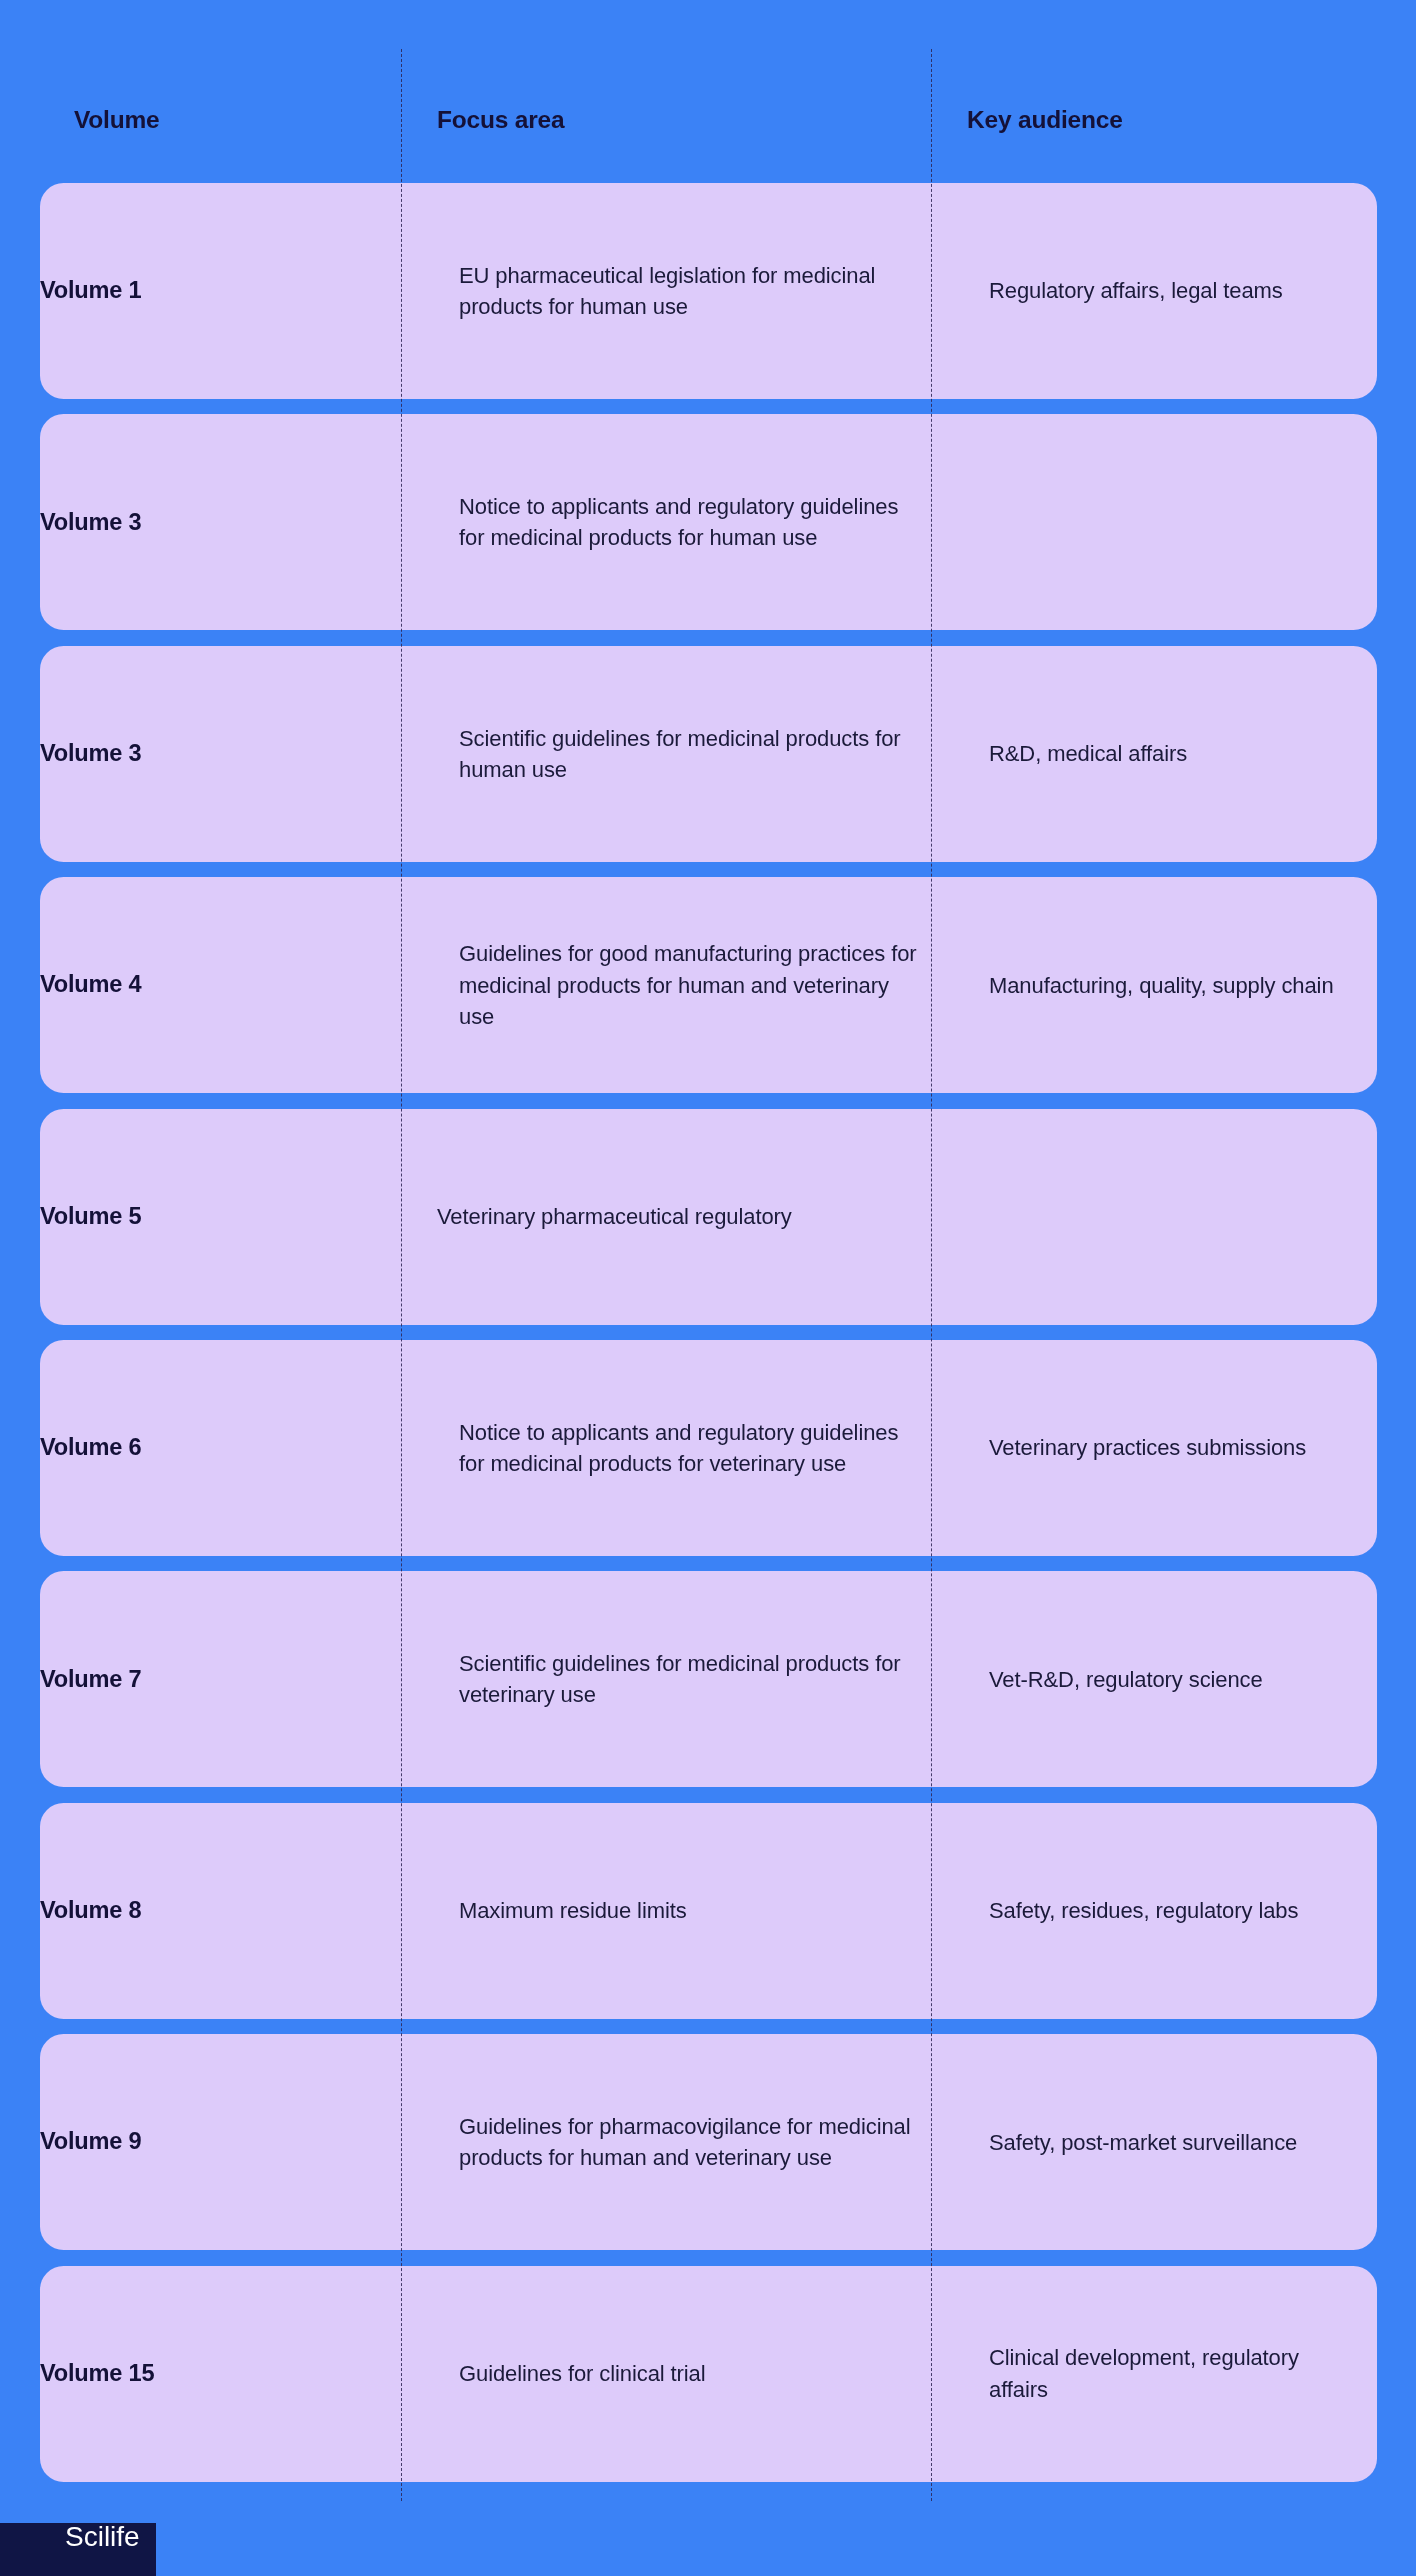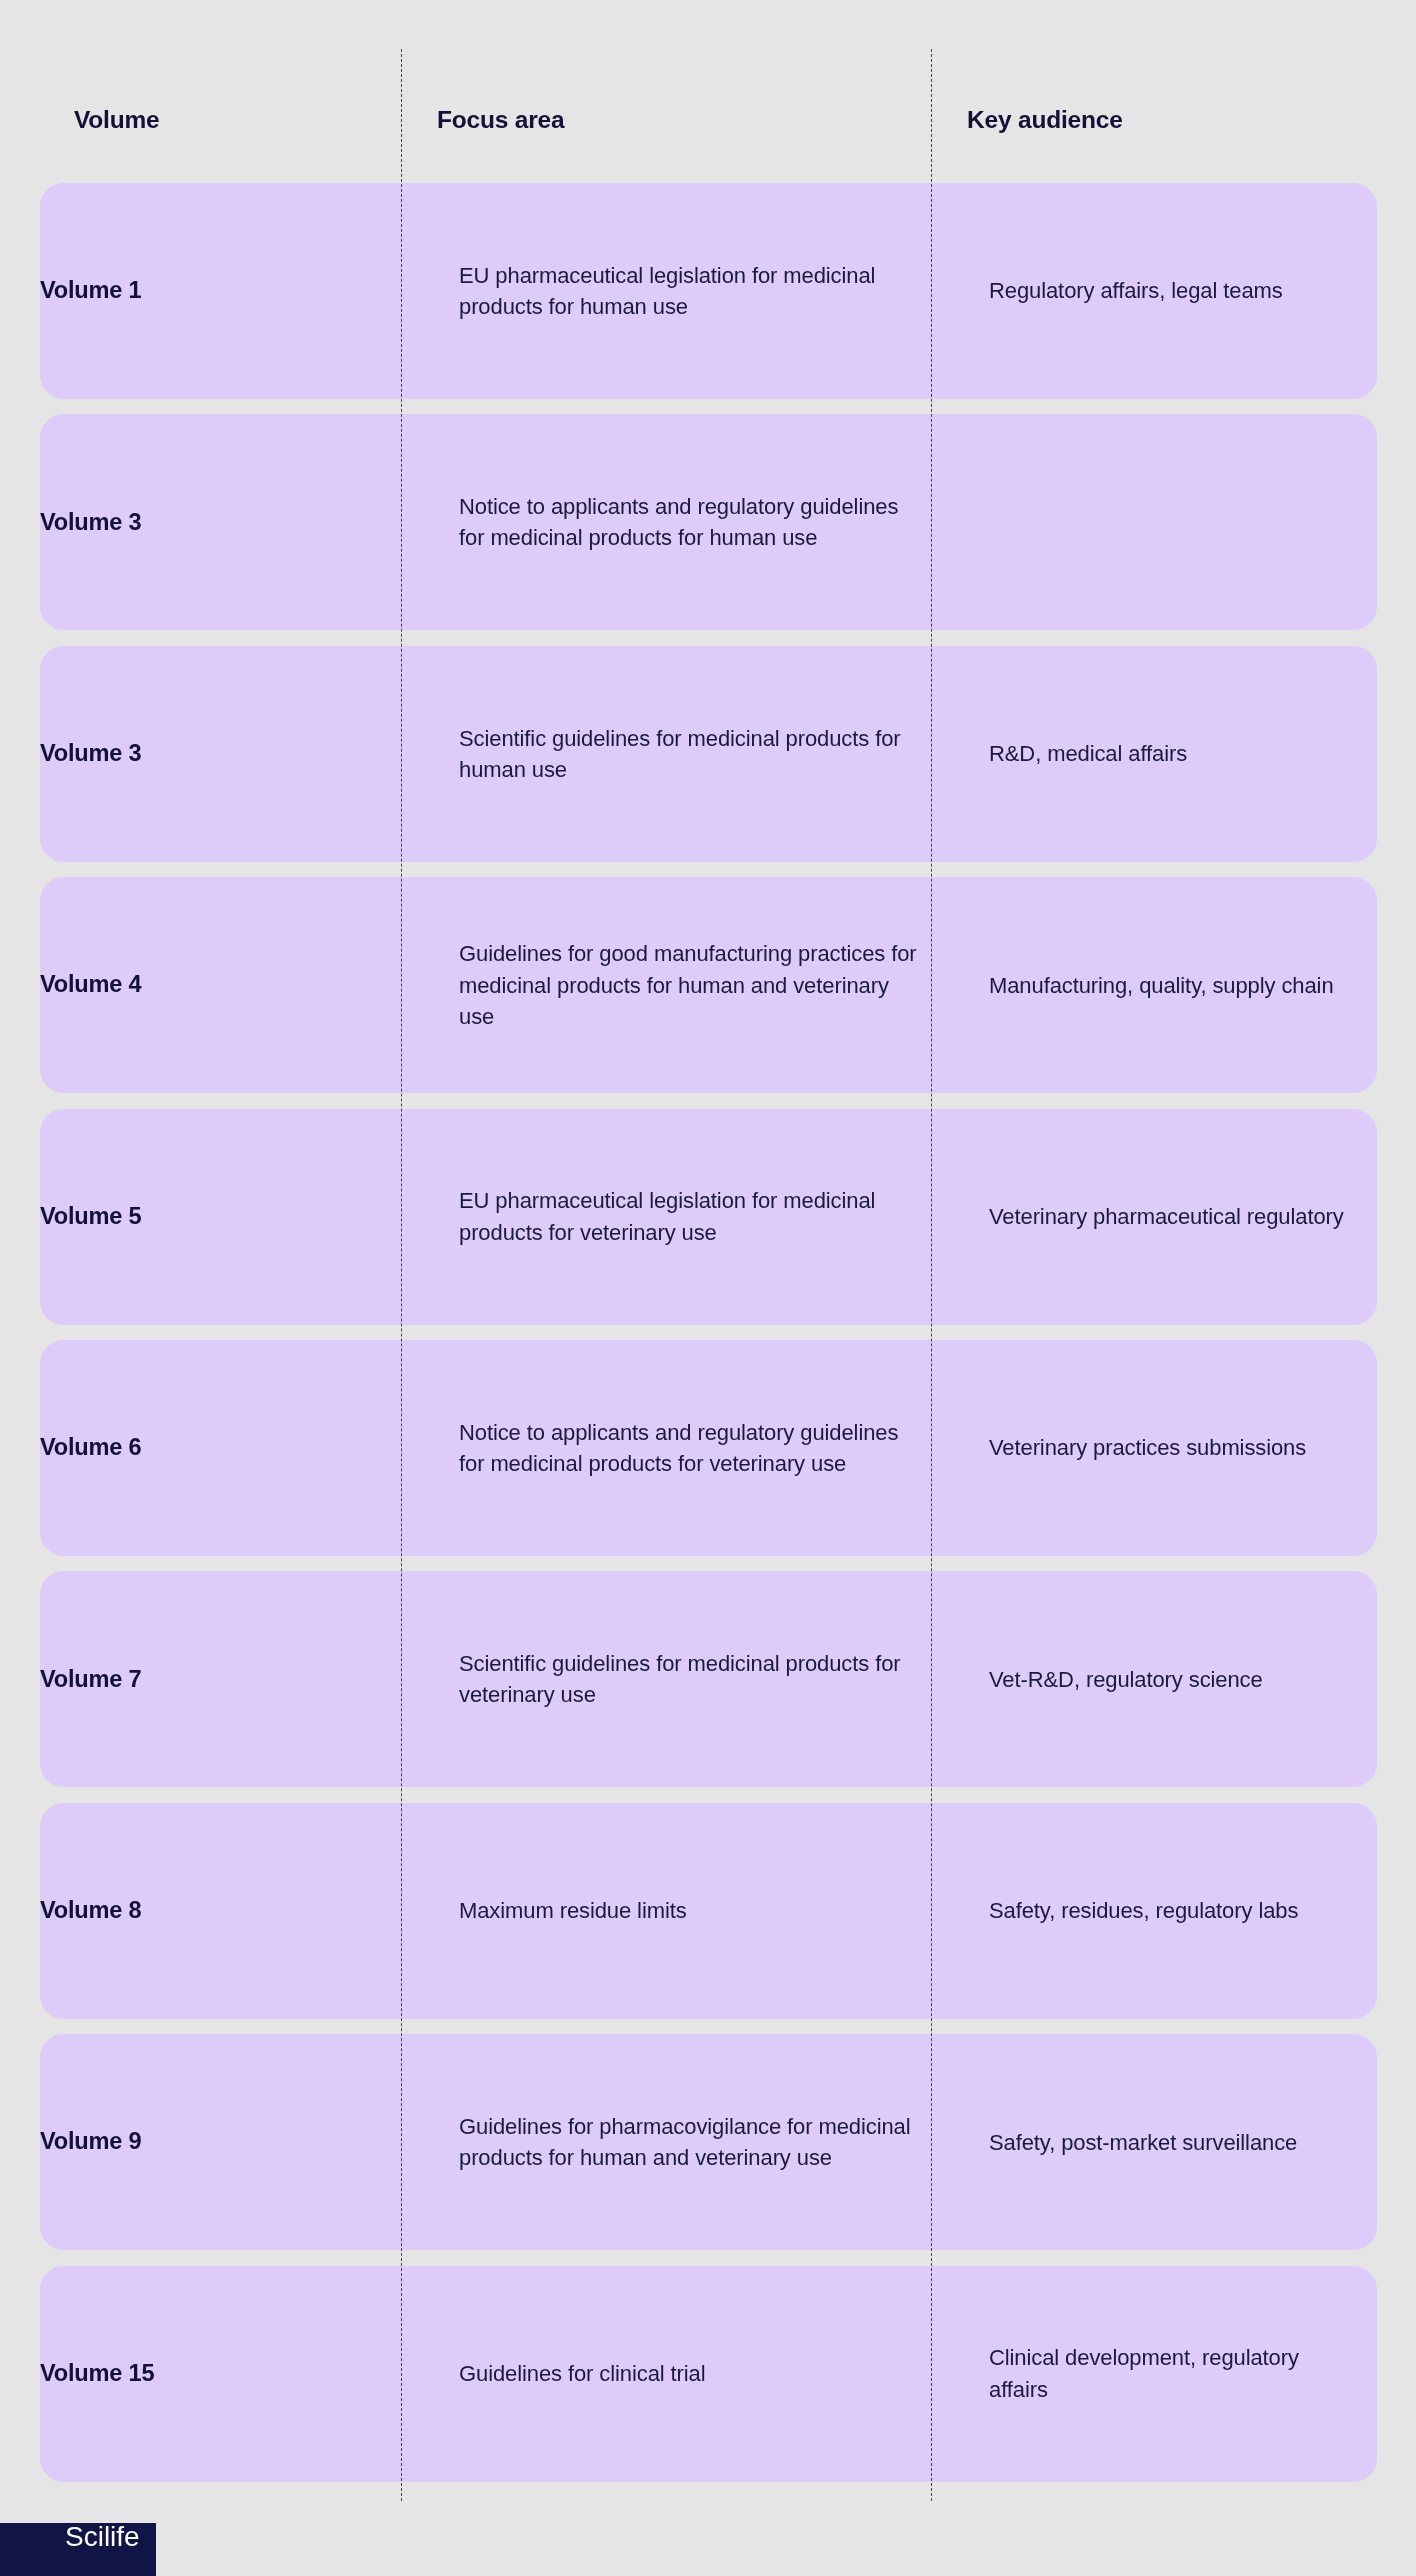--- a/index.html
+++ b/index.html
@@ -5,21 +5,21 @@
   * { margin:0; padding:0; box-sizing:border-box; }
   html, body {
     width:1417px; height:2576px;
     background:#cbabfb;
     font-family:"Liberation Sans", sans-serif;
     overflow:hidden;
   }
   .page {
     position:relative;
     width:1417px; height:2576px;
-    background:#e5e5e5;
+    background:#3b82f6;
   }
 
   
   .divider {
     position:absolute;
     top:49px;
     height:2452px;
     width:0;
     border-left:1.8px dashed #2b2352;
     opacity:.85;
@@ -145,21 +145,20 @@
     </div>
 
     <div class="row">
       <div class="cell cell-volume">Volume 4</div>
       <div class="cell cell-focus">Guidelines for good manufacturing practices for medicinal products for human and veterinary use</div>
       <div class="cell cell-audience">Manufacturing, quality, supply chain</div>
     </div>
 
     <div class="row">
       <div class="cell cell-volume">Volume 5</div>
-      <div class="cell cell-focus">EU pharmaceutical legislation for medicinal products for veterinary use</div>
       <div class="cell cell-audience">Veterinary pharmaceutical regulatory</div>
     </div>
 
     <div class="row">
       <div class="cell cell-volume">Volume 6</div>
       <div class="cell cell-focus">Notice to applicants and regulatory guidelines for medicinal products for veterinary use</div>
       <div class="cell cell-audience">Veterinary practices submissions</div>
     </div>
 
     <div class="row">

